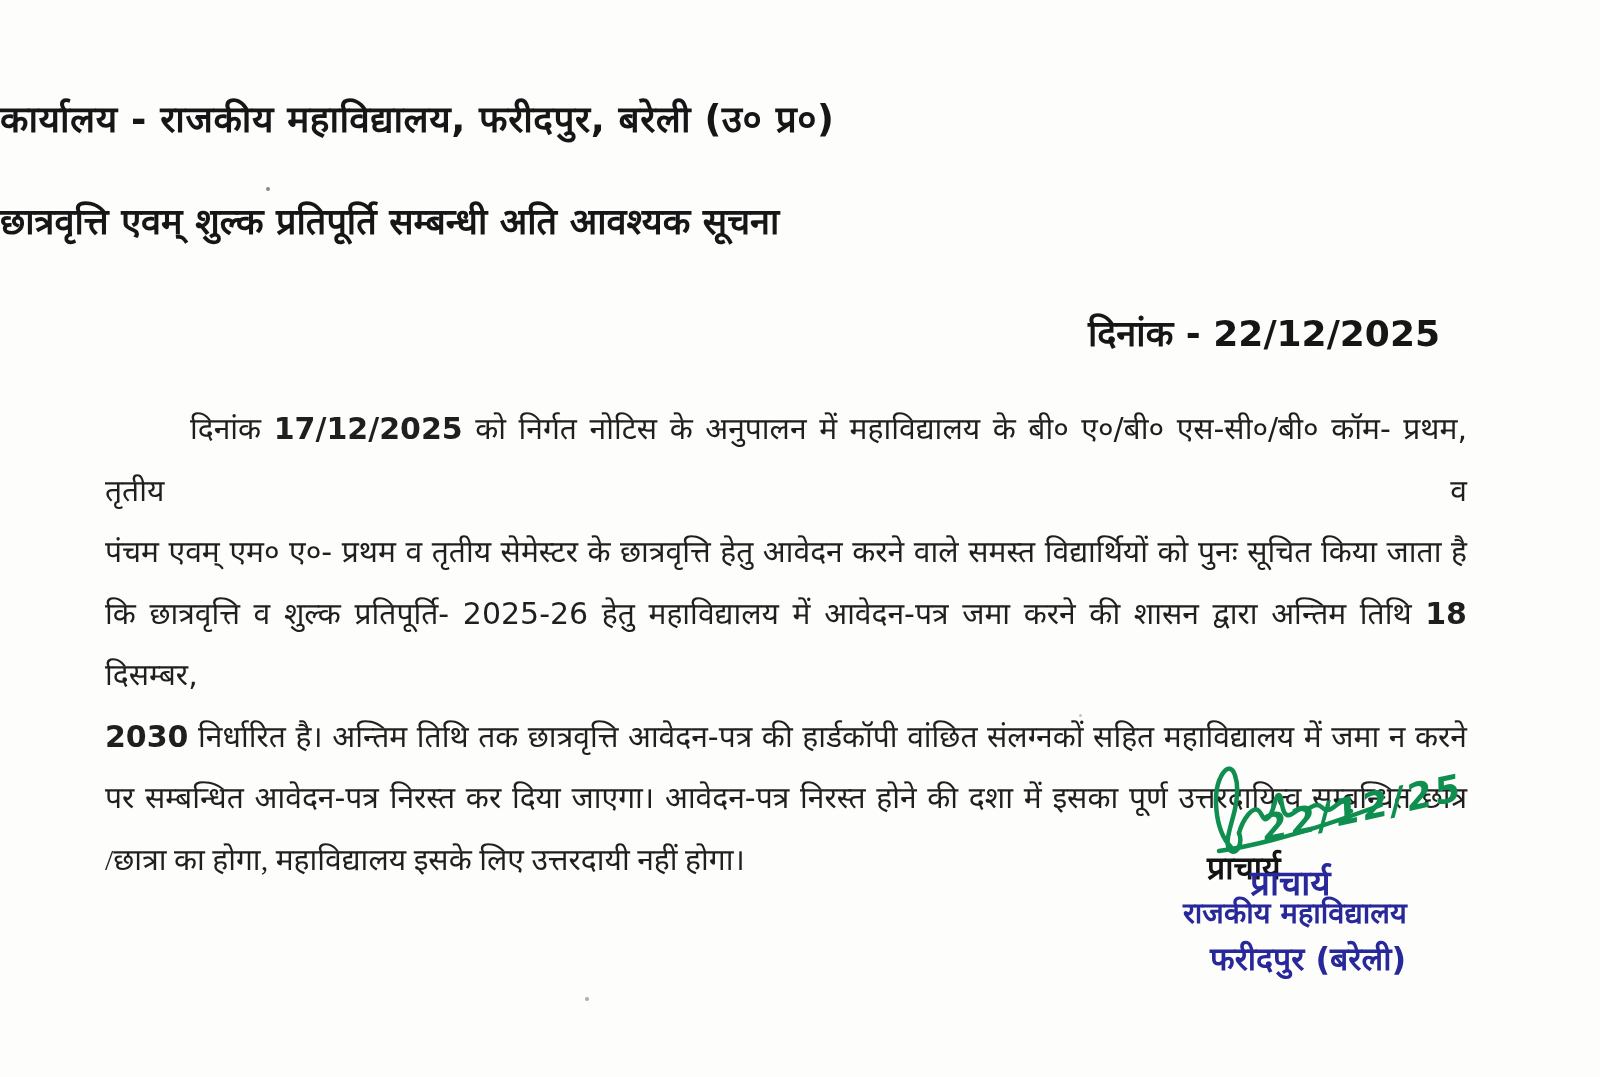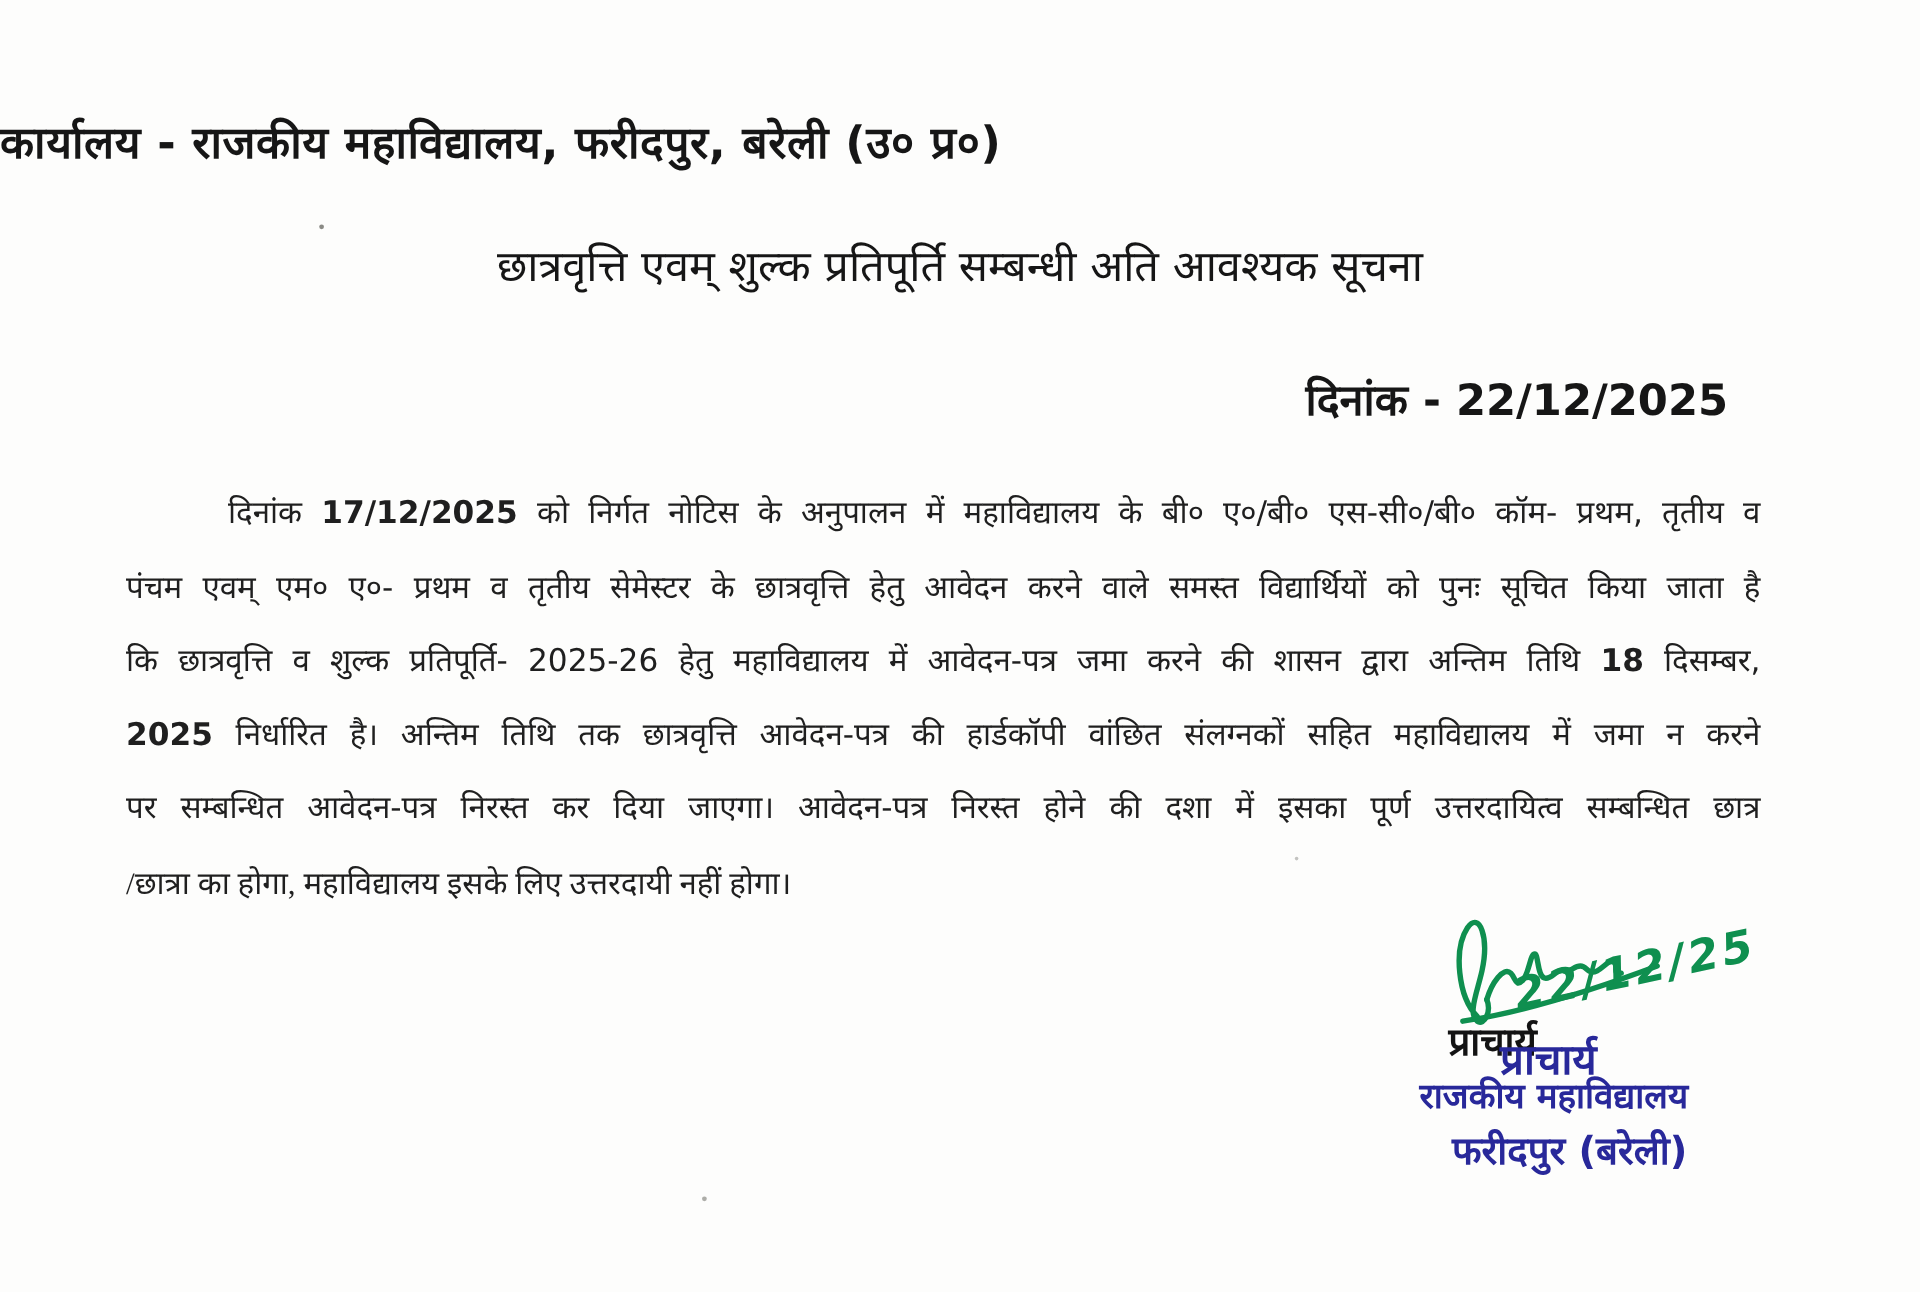--- a/index.html
+++ b/index.html
@@ -25,23 +25,22 @@
     font-weight: bold;
     letter-spacing: 0.5px;
     color: #161616;
   }
 
   .doc-subtitle {
     position: absolute;
     top: 196px;
     left: 0;
     width: 100%;
-    text-align: center;
     font-size: 36px;
-    font-weight: normal;
+    font-weight: bold;
     color: #161616;
   }
 
   .doc-date {
     position: absolute;
     top: 308px;
     right: 160px;
     font-size: 36px;
     font-weight: bold;
     color: #161616;
@@ -49,21 +48,21 @@
   }
 
   .doc-body {
     position: absolute;
     top: 398px;
     left: 105px;
     width: 1362px;
   }
 
   .body-line {
-    font-size: 26px;
+    font-size: 30px;
     line-height: 61.5px;
     color: #1f1f1f;
     text-align: justify;
     text-align-last: justify;
     white-space: normal;
   }
   .body-line.first-line { text-indent: 85px; }
   .body-line.last-line { text-align-last: left; font-family: Liberation Serif, serif; }
   .seg-bold { font-weight: bold; }
 
@@ -113,21 +112,21 @@
   <div class="doc-title">कार्यालय - राजकीय महाविद्यालय, फरीदपुर, बरेली (उ० प्र०)</div>
 
   <div class="doc-subtitle">छात्रवृत्ति एवम् शुल्क प्रतिपूर्ति सम्बन्धी अति आवश्यक सूचना</div>
 
   <div class="doc-date">दिनांक - 22/12/2025</div>
 
   <div class="doc-body">
     <div class="body-line first-line"><span>दिनांक </span><span class="seg-bold">17/12/2025</span><span> को निर्गत नोटिस के अनुपालन में महाविद्यालय के बी० ए०/बी० एस-सी०/बी० कॉम- प्रथम, तृतीय व</span></div>
     <div class="body-line"><span>पंचम एवम् एम० ए०- प्रथम व तृतीय सेमेस्टर के छात्रवृत्ति हेतु आवेदन करने वाले समस्त विद्यार्थियों को पुनः सूचित किया जाता है</span></div>
     <div class="body-line"><span>कि छात्रवृत्ति व शुल्क प्रतिपूर्ति- 2025-26 हेतु महाविद्यालय में आवेदन-पत्र जमा करने की शासन द्वारा अन्तिम तिथि </span><span class="seg-bold">18</span><span> दिसम्बर,</span></div>
-    <div class="body-line"><span class="seg-bold">2025</span><span> निर्धारित है। अन्तिम तिथि तक  छात्रवृत्ति आवेदन-पत्र की हार्डकॉपी वांछित संलग्नकों सहित महाविद्यालय में जमा न करने</span></div>
+    <div class="body-line"><span class="seg-bold">2030</span><span> निर्धारित है। अन्तिम तिथि तक  छात्रवृत्ति आवेदन-पत्र की हार्डकॉपी वांछित संलग्नकों सहित महाविद्यालय में जमा न करने</span></div>
     <div class="body-line"><span>पर सम्बन्धित आवेदन-पत्र निरस्त कर दिया जाएगा। आवेदन-पत्र निरस्त होने की दशा में इसका पूर्ण उत्तरदायित्व सम्बन्धित छात्र</span></div>
     <div class="body-line last-line"><span>/छात्रा का होगा, महाविद्यालय इसके लिए उत्तरदायी नहीं होगा।</span></div>
   </div>
 
   <div class="signature-block">
 
     <svg class="sig-svg" width="220" height="110" viewBox="0 0 220 110" fill="none" stroke="#0f8f4f" stroke-width="4.5" stroke-linecap="round" stroke-linejoin="round">
       <path d="M46,92 C30,76 26,36 38,18 C48,4 56,26 50,54 C46,72 38,90 46,96 C52,100 58,88 54,78"></path>
       <path d="M54,78 C58,64 68,50 74,56 C78,60 78,68 84,62 C90,54 90,40 94,40 C97,40 96,58 102,60 C108,62 112,52 118,54 C124,56 126,50 132,50 C138,50 138,58 146,54 C152,51 156,44 160,47 C164,50 158,58 166,56"></path>
       <path d="M34,96 C88,88 148,68 196,50"></path>

